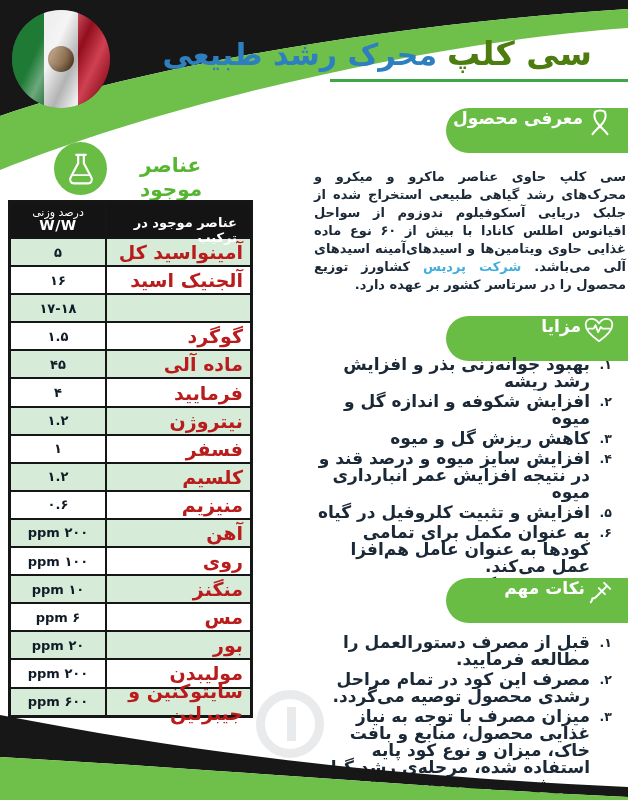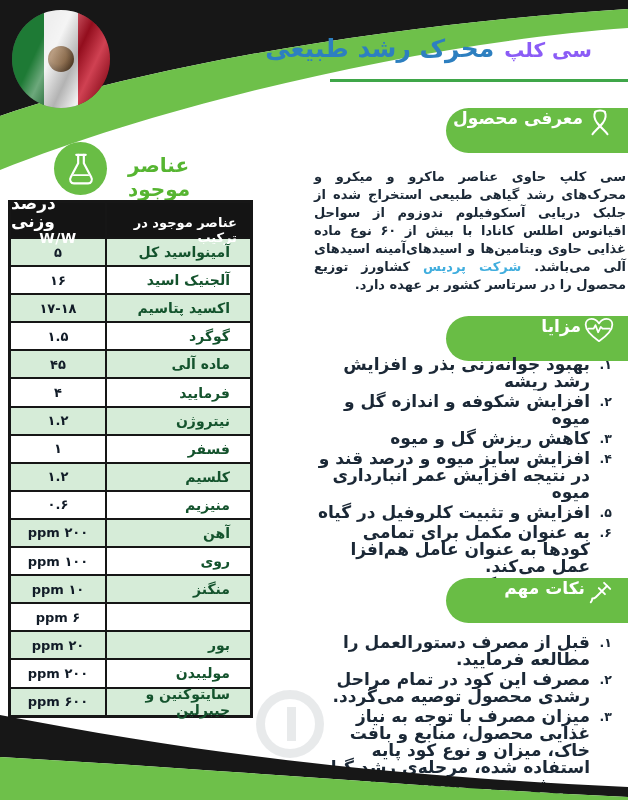--- a/index.html
+++ b/index.html
@@ -18,44 +18,44 @@
     overflow:hidden;box-shadow:inset -6px -8px 14px rgba(0,0,0,.45), inset 6px 6px 10px rgba(255,255,255,.25);}
   .flag .stripes{position:absolute;inset:0;
     background:linear-gradient(90deg,#1e7a35 0 33%,#efefef 33% 67%,#c41227 67% 100%);}
   .flag .emblem{position:absolute;left:36px;top:36px;width:26px;height:26px;border-radius:50%;
     background:radial-gradient(circle at 40% 40%, #8a5a2b 0 35%, #5e3c1c 70%, #3f2a14 100%);opacity:.9;}
   .flag .sheen{position:absolute;inset:0;
     background:linear-gradient(115deg,rgba(255,255,255,0) 30%,rgba(255,255,255,.35) 42%,rgba(0,0,0,.25) 60%,rgba(255,255,255,.2) 75%,rgba(0,0,0,.3) 92%);}
 
   
   .title-wrap{position:absolute;top:34px;right:36px;direction:rtl;white-space:nowrap;display:flex;align-items:baseline;gap:10px;}
-  .title-red{color:#8b5cf6;font-size:20px;font-weight:bold;}
-  .title-blue{color:#2d7fc0;font-size:25px;font-weight:bold;}
+  .title-red{color:#4d7c0f;font-size:33px;font-weight:bold;}
+  .title-blue{color:#2d7fc0;font-size:30px;font-weight:bold;}
   .title-underline{position:absolute;top:79px;left:330px;width:298px;height:3px;background:#3fa649;}
 
   
   .flask-badge{position:absolute;left:54px;top:142px;width:53px;height:53px;border-radius:50%;
     background:#69bd45;display:flex;align-items:center;justify-content:center;}
-  .elements-title{position:absolute;left:128px;top:153px;width:130px;direction:rtl;
+  .elements-title{position:absolute;left:140px;top:153px;width:130px;direction:rtl;
     color:#56b531;font-size:20px;font-weight:bold;text-align:left;}
 
   .etable{position:absolute;left:8px;top:200px;width:245px;border:3px solid #161616;background:#fff;}
   .t-head{display:flex;direction:ltr;background:#141414;color:#fff;height:34px;}
   .h-val{width:96px;border-right:2px solid #161616;display:flex;flex-direction:column;
     align-items:center;justify-content:center;line-height:1.05;}
-  .h-val .l1{font-size:17px;font-weight:bold;}
+  .h-val .l1{font-size:11px;font-weight:normal;}
   .h-val .l2{font-size:14px;font-weight:bold;letter-spacing:.5px;}
   .h-name{flex:1;direction:rtl;display:flex;align-items:center;padding-right:13px;
     font-size:13px;font-weight:bold;margin-top:20px;}
   .t-body .t-row{display:flex;direction:ltr;height:28.1px;border-top:2px solid #161616;background:#fff;}
   .t-body div.t-row:nth-of-type(odd){background:#d6ecd8;}
   .cell-val{width:96px;border-right:2px solid #161616;display:flex;align-items:center;justify-content:center;
     font-size:13px;font-weight:bold;direction:ltr;color:#121c28;}
-  .cell-name{flex:1;display:flex;align-items:center;direction:rtl;padding-right:20px;
-    font-size:14px;font-weight:bold;color:#14532d;}
+  .cell-name{flex:1;display:flex;align-items:center;direction:rtl;padding-right:7px;
+    font-size:19px;font-weight:bold;color:#b91c1c;}
 
   
   .pill{position:absolute;left:446px;right:0;height:45px;background:#69bd45;
     border-radius:24px 0 0 24px;display:flex;direction:rtl;
     padding-right:13px;gap:2px;color:#fff;}
   .pill .icon{flex:none;display:flex;}
   .pill .label{font-size:17px;font-weight:bold;white-space:nowrap;}
   .pill-intro{top:108px;}
   .pill-benefits{top:316px;}
   .pill-notes{top:578px;}
@@ -122,21 +122,20 @@
           <div class="cell-name">آمینواسید کل</div>
         </div>
 
         <div class="t-row">
           <div class="cell-val">۱۶</div>
           <div class="cell-name">آلجنیک اسید</div>
         </div>
 
         <div class="t-row">
           <div class="cell-val">۱۷-۱۸</div>
-          <div class="cell-name">اکسید پتاسیم</div>
         </div>
 
         <div class="t-row">
           <div class="cell-val">۱.۵</div>
           <div class="cell-name">گوگرد</div>
         </div>
 
         <div class="t-row">
           <div class="cell-val">۴۵</div>
           <div class="cell-name">ماده آلی</div>
@@ -177,20 +176,21 @@
           <div class="cell-name">روی</div>
         </div>
 
         <div class="t-row">
           <div class="cell-val">ppm ۱۰</div>
           <div class="cell-name">منگنز</div>
         </div>
 
         <div class="t-row">
           <div class="cell-val">ppm ۶</div>
+          <div class="cell-name">مس</div>
         </div>
 
         <div class="t-row">
           <div class="cell-val">ppm ۲۰</div>
           <div class="cell-name">بور</div>
         </div>
 
         <div class="t-row">
           <div class="cell-val">ppm ۲۰۰</div>
           <div class="cell-name">مولیبدن</div>

